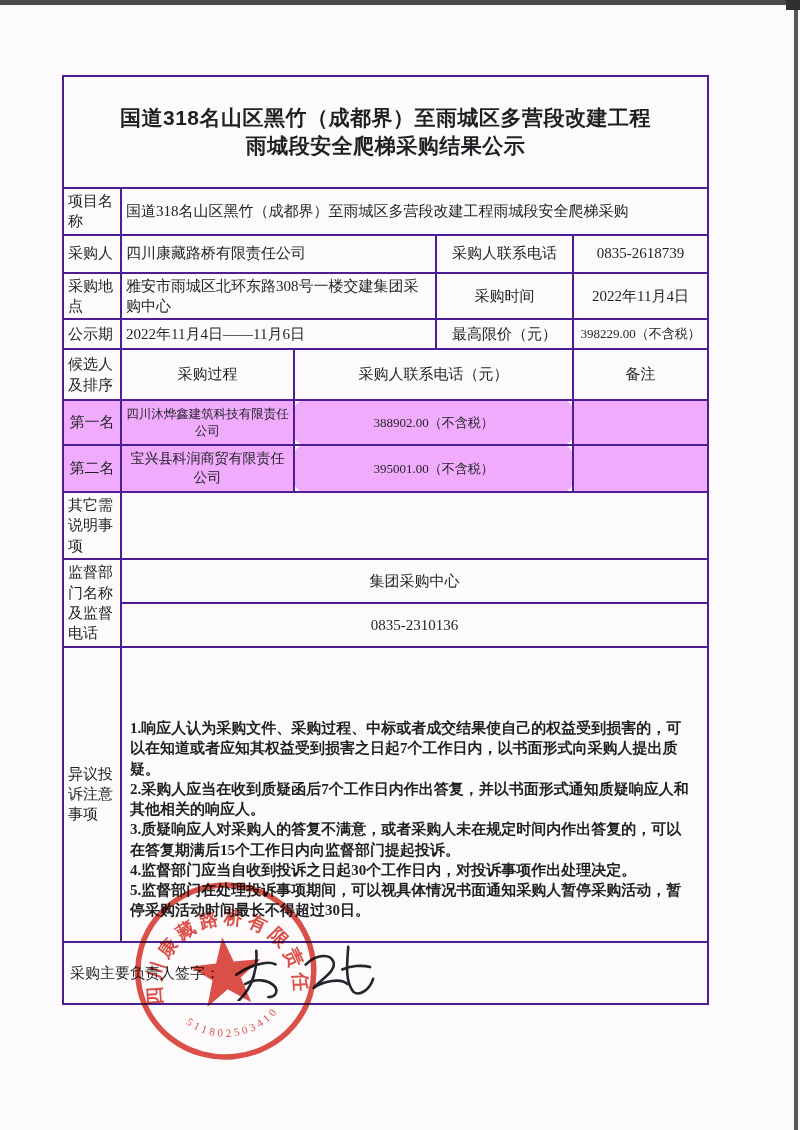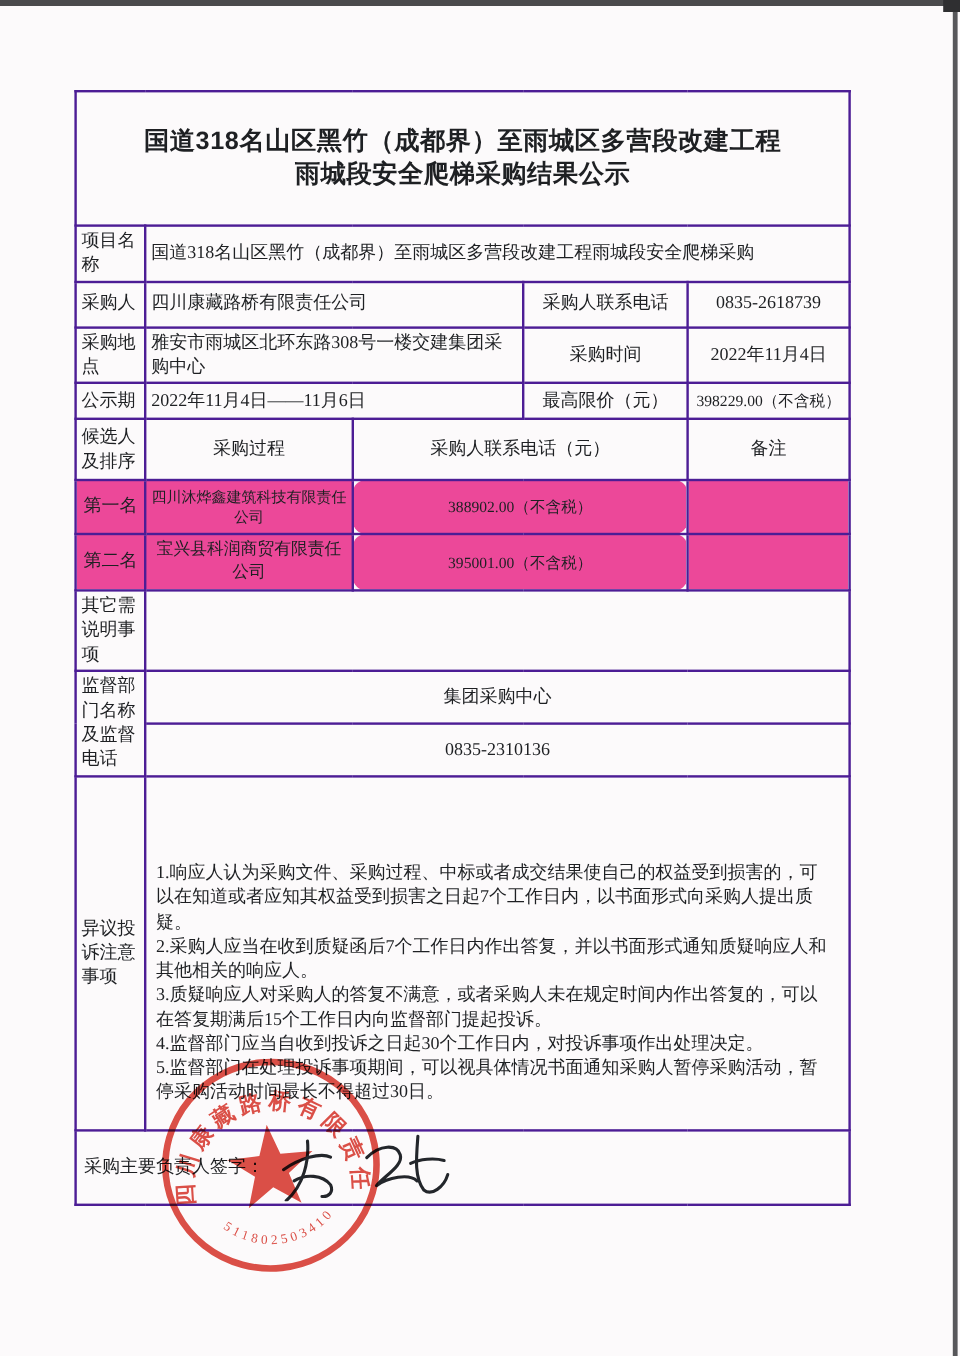--- a/index.html
+++ b/index.html
@@ -27,27 +27,27 @@
   }
   .title-cell{
     text-align:center;font-family:"Liberation Sans","DejaVu Sans",sans-serif;
     font-weight:700;font-size:21px;line-height:1.55;padding:0 46px !important;
     letter-spacing:0.5px;
   }
   .lab{padding-left:5px;}
   .val{padding-left:8px;}
   .ctr{text-align:center;}
   .hdr{text-align:center;}
-  .cand-row{background:#ec4899;}
+  .cand-row{background:#f0abfc;}
   .cand-name{font-size:12.5px;text-align:center;line-height:1.5;padding:2px;}
   .quote{font-size:13px;text-align:center;border-radius:11px;}
   .obj-label{vertical-align:middle;}
   .obj-body{
     vertical-align:top;padding:50px 14px 0 8px !important;
-    font-size:15px;line-height:1.62;
+    font-size:15px;line-height:1.62;font-weight:bold;
   }
   .obj-body .obj-item{margin:0;}
   .sig-cell{padding-left:6px !important;font-size:15px;}
   .sig-wrap{display:flex;align-items:center;gap:2px;}
   .sig-svg{margin-top:-6px;}
 
   .stamp{
     position:absolute;left:126px;top:878px;width:200px;height:190px;
     mix-blend-mode:multiply;opacity:0.88;
     transform:rotate(-6deg);

